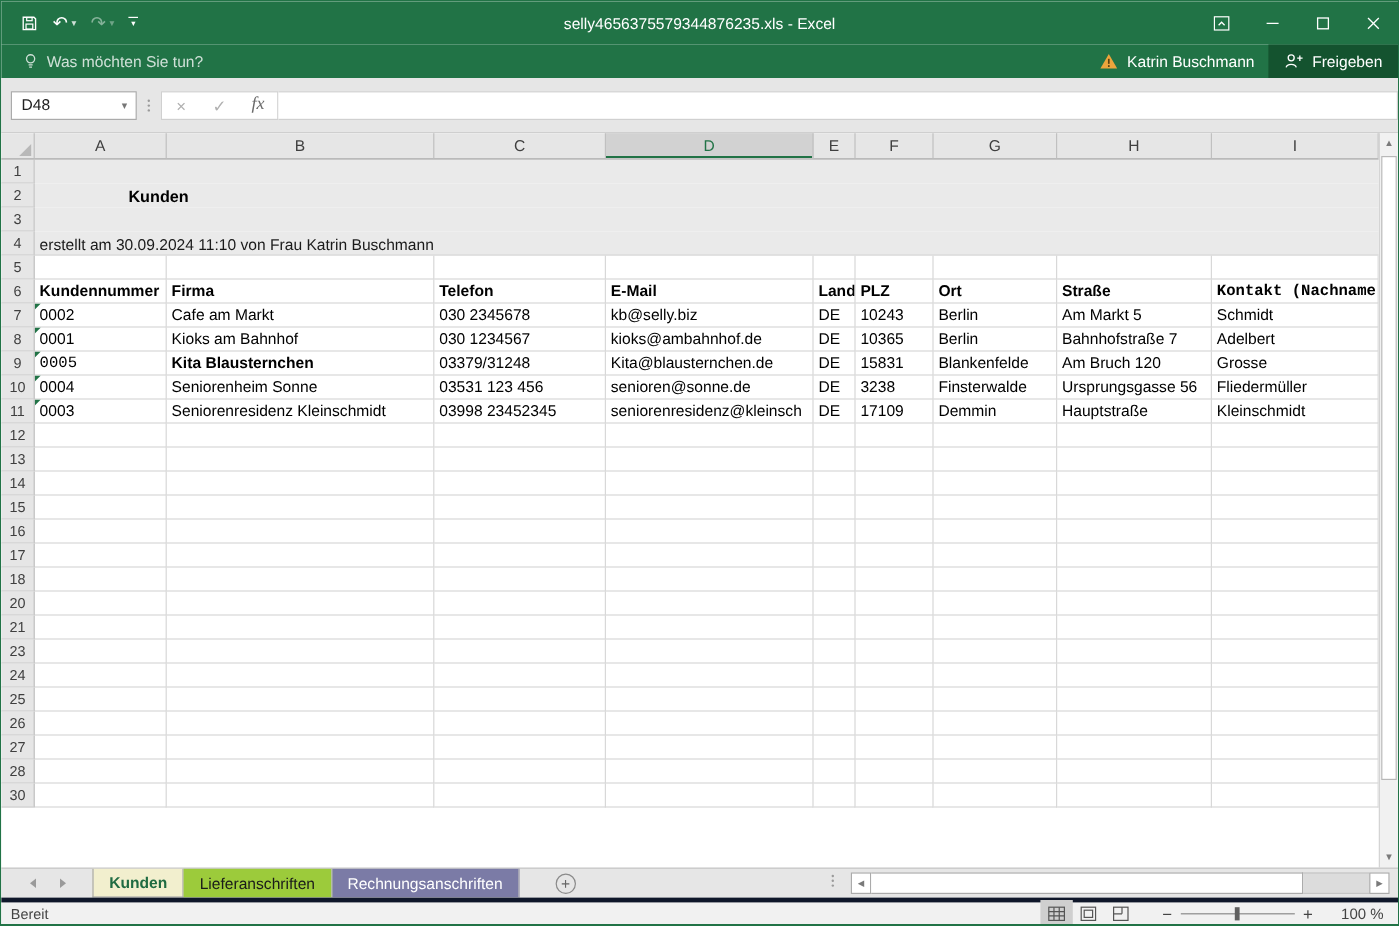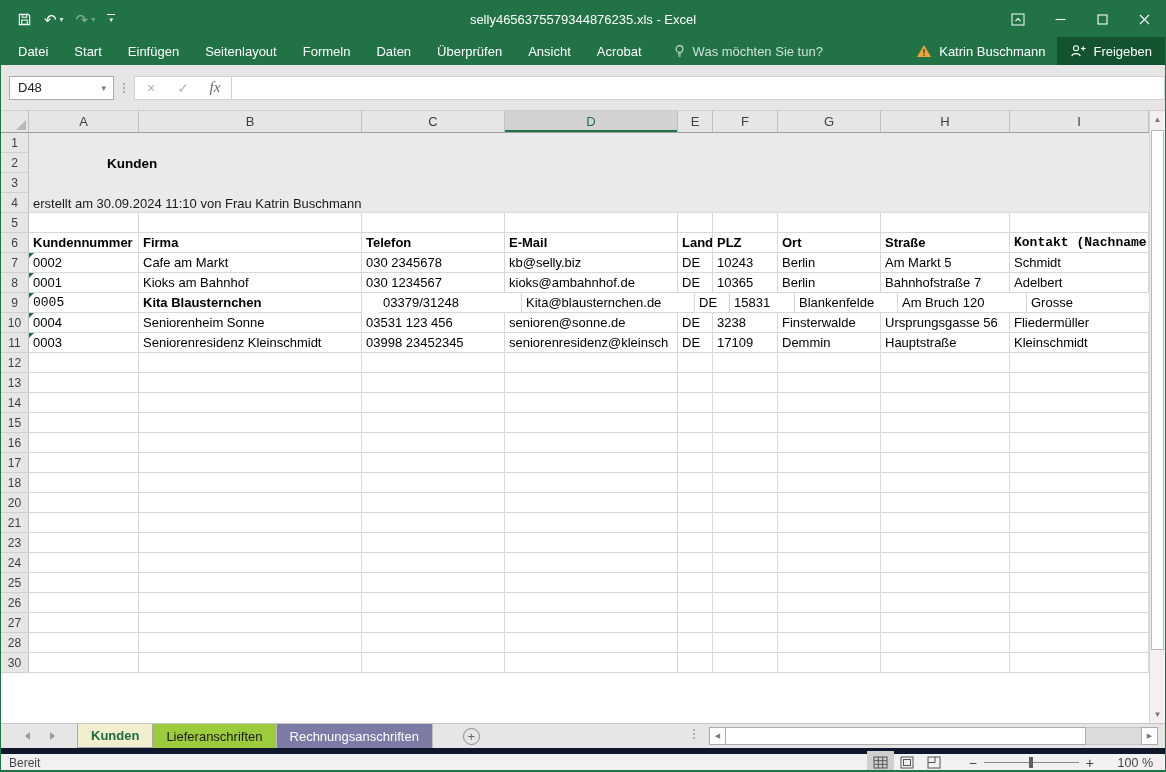--- a/index.html
+++ b/index.html
@@ -93,21 +93,21 @@
   .sheetdots { position:absolute; left:692px; top:5px; display:flex; flex-direction:column; gap:2px; }
   .sheetdots i { width:2px; height:2px; background:#9a9a9a; border-radius:50%; }
   .hscroll { position:absolute; left:708px; top:3px; width:449px; height:18px; display:flex; align-items:stretch; }
   .hbtn { width:17px; background:#fff; border:1px solid #ABABAB; display:flex; align-items:center;
           justify-content:center; color:#7a7a7a; font-size:7px; }
   .hthumb { width:360px; background:#fff; border:1px solid #ABABAB; border-left:none; }
   .htrack { flex:1; background:#DCDCDC; border:1px solid #C6C6C6; border-left:none; border-right:none; }
 
   
   .statusbar { position:absolute; top:747px; left:0; width:1164px; height:23px; background:#F1F1F1;
-               border-top:6px solid #0f172a; display:flex; align-items:center; font-size:12px; color:#444; }
+               border-top:4px solid #0f172a; display:flex; align-items:center; font-size:12px; color:#444; }
   .status-left { margin-left:8px; }
   .status-right { margin-left:auto; display:flex; align-items:center; }
   .viewbtn { width:27px; height:23px; display:flex; align-items:center; justify-content:center; }
   .viewbtn.active { background:#CFCFCF; }
   .zoomctl { display:flex; align-items:center; margin-left:14px; }
   .zminus,.zplus { font-size:14px; color:#444; padding:0 7px; }
   .ztrack { position:relative; width:95px; height:1px; background:#8A8A8A; }
   .zthumb { position:absolute; left:45px; top:-5px; width:4px; height:11px; background:#606060; }
   .zoomlabel { width:52px; text-align:right; margin-right:12px; font-size:12.5px; }
 </style>
@@ -159,31 +159,20 @@
       <span class="winbtn">
         <svg width="11" height="11" viewBox="0 0 11 11">
           <line x1="1" y1="1" x2="10" y2="10" stroke="#fff" stroke-width="1.1"></line>
           <line x1="10" y1="1" x2="1" y2="10" stroke="#fff" stroke-width="1.1"></line>
         </svg>
       </span>
     </div>
   </div>
 
   <div class="ribbonrow">
-    <div class="rtabs" id="ribbon-tabs">
-        <span class="rtab">Datei</span>
-        <span class="rtab">Start</span>
-        <span class="rtab">Einfügen</span>
-        <span class="rtab">Seitenlayout</span>
-        <span class="rtab">Formeln</span>
-        <span class="rtab">Daten</span>
-        <span class="rtab">Überprüfen</span>
-        <span class="rtab">Ansicht</span>
-        <span class="rtab">Acrobat</span>
-      </div>
     <div class="tellme">
       <svg width="13" height="15" viewBox="0 0 13 15">
         <circle cx="6.5" cy="5" r="3.4" fill="none" stroke="#cfe0d7" stroke-width="1.1"></circle>
         <line x1="4.8" y1="10" x2="8.2" y2="10" stroke="#cfe0d7" stroke-width="1.1"></line>
         <line x1="5.3" y1="12" x2="7.7" y2="12" stroke="#cfe0d7" stroke-width="1.1"></line>
       </svg>
       <span>Was möchten Sie tun?</span>
     </div>
     <div class="ribbon-right">
       <span class="usr">
@@ -301,21 +290,21 @@
           <div class="cell" style="width: 35px; flex: 0 0 35px;">DE</div>
           <div class="cell" style="width: 65px; flex: 0 0 65px;">10365</div>
           <div class="cell" style="width: 103px; flex: 0 0 103px;">Berlin</div>
           <div class="cell" style="width: 129px; flex: 0 0 129px;">Bahnhofstraße 7</div>
           <div class="cell" style="width: 139px; flex: 0 0 139px;">Adelbert</div>
         </div>
         <div class="grow">
           <div class="rnum">9</div>
           <div class="cell" style="width: 110px; flex: 0 0 110px; font-family: Liberation Mono, monospace;">0005<span class="tri"></span></div>
           <div class="cell" style="width: 223px; flex: 0 0 223px; font-weight: bold;">Kita Blausternchen</div>
-          <div class="cell" style="width: 143px; flex: 0 0 143px; margin-left: 17px;">03379/31248</div>
+          <div class="cell" style="width: 143px; flex: 0 0 143px;">03379/31248</div>
           <div class="cell" style="width: 173px; flex: 0 0 173px;">Kita@blausternchen.de</div>
           <div class="cell" style="width: 35px; flex: 0 0 35px;">DE</div>
           <div class="cell" style="width: 65px; flex: 0 0 65px;">15831</div>
           <div class="cell" style="width: 103px; flex: 0 0 103px;">Blankenfelde</div>
           <div class="cell" style="width: 129px; flex: 0 0 129px;">Am Bruch 120</div>
           <div class="cell" style="width: 139px; flex: 0 0 139px;">Grosse</div>
         </div>
         <div class="grow">
           <div class="rnum">10</div>
           <div class="cell" style="width: 110px; flex: 0 0 110px;">0004<span class="tri"></span></div>

